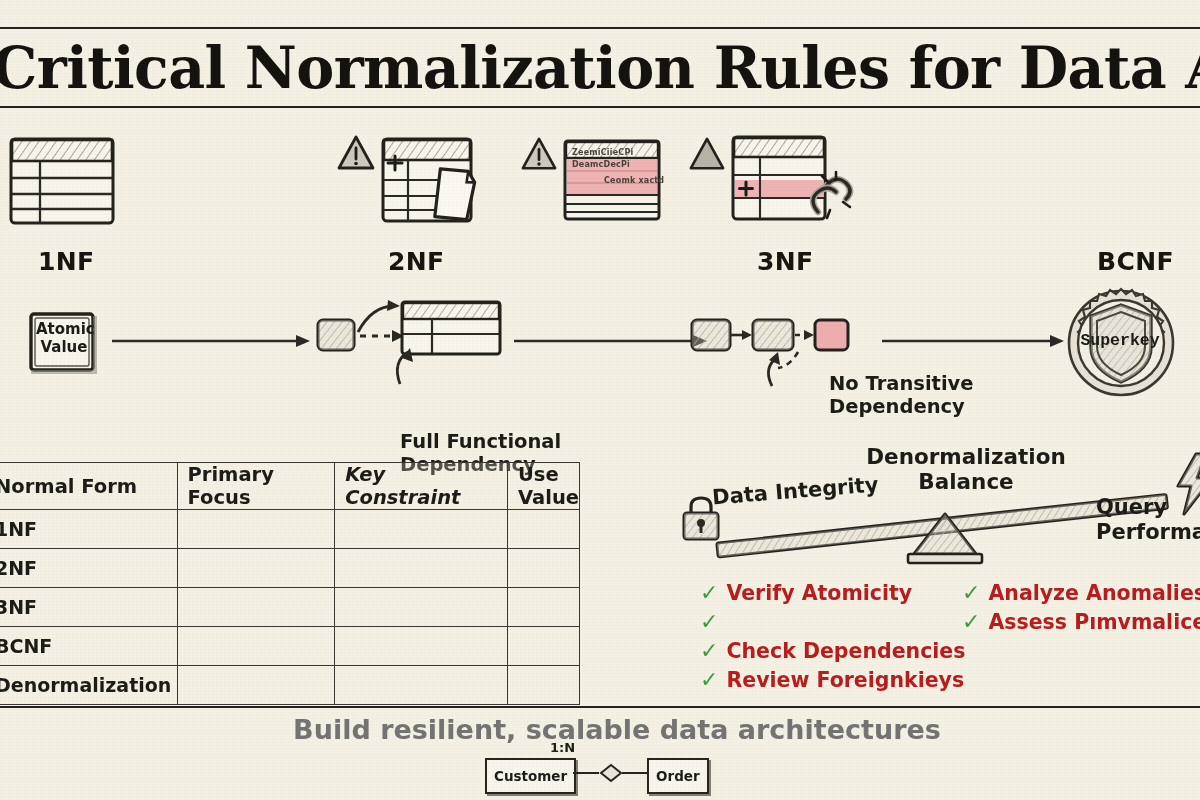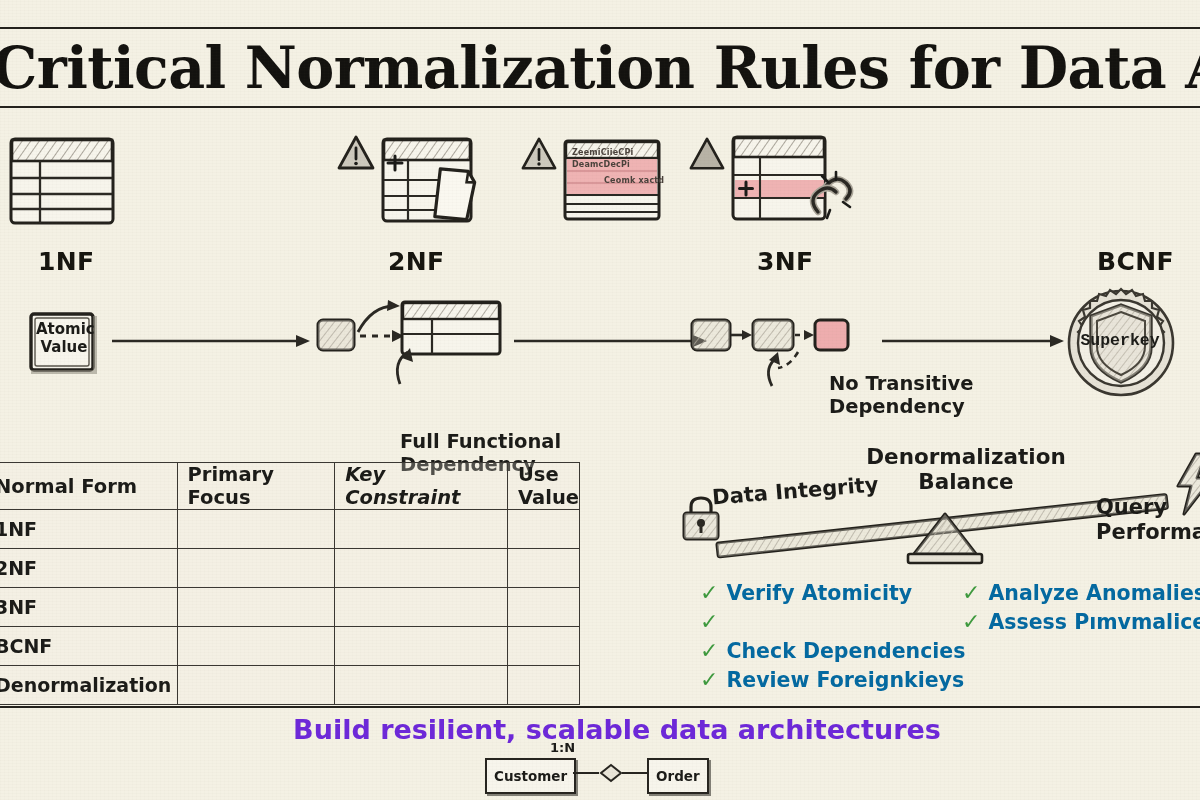--- a/index.html
+++ b/index.html
@@ -61,34 +61,34 @@
   #nf-table th:nth-child(2),#nf-table td:nth-child(2){width:152px;margin-top:18px;}
   #nf-table th:nth-child(3),#nf-table td:nth-child(3){width:166px;font-style:italic;}
 
   
   #checklist{position:absolute;left:700px;top:578px;width:500px;}
   .chk-col{position:absolute;top:0;}
   .chk-col.c1{left:0;}
   .chk-col.c2{left:262px;}
   .chk-item{display:flex;align-items:center;gap:8px;height:29px;}
   .chk-item .tick{color:#3e9a3e;font-size:22px;line-height:1;font-weight:700;}
-  .chk-item .txt{font-size:20.5px;font-weight:700;color:#0369a1;white-space:nowrap;}
+  .chk-item .txt{font-size:20.5px;font-weight:700;color:#b91c1c;white-space:nowrap;}
 
   
   #denorm-title{
     position:absolute;left:866px;top:444px;width:200px;text-align:center;
     font-size:21.5px;font-weight:700;line-height:25px;
   }
   #lbl-integrity{position:absolute;left:712px;top:479px;font-size:21px;font-weight:700;transform:rotate(-4.5deg);}
   #lbl-query{position:absolute;left:1096px;top:495px;font-size:21px;font-weight:700;line-height:25px;text-align:left;}
 
   
   #footer-text{
     position:absolute;left:0;right:0;top:714px;text-align:center;
-    font-size:27px;font-weight:700;color:#6d28d9;padding-left:34px;
+    font-size:27px;font-weight:700;color:#737373;padding-left:34px;
   }
   #er{position:absolute;left:485px;top:752px;width:230px;height:34px;}
   .er-box{
     position:absolute;top:6px;border:2px solid #26241f;background:#f7f5ec;
     font-size:13.5px;font-weight:700;padding:8px 7px;color:#1b1b18;
     box-shadow:2px 2px 0 rgba(35,33,28,.55);
   }
   #er-customer{left:0;}
   #er-order{left:162px;}
   #er-card{position:absolute;left:65px;top:-12px;font-size:13px;font-weight:700;}

